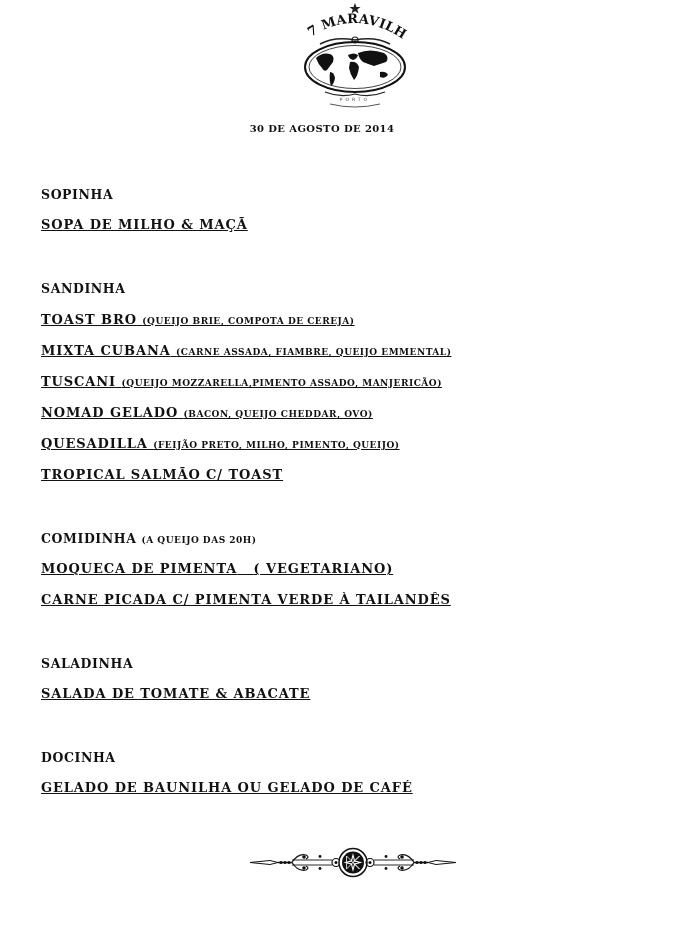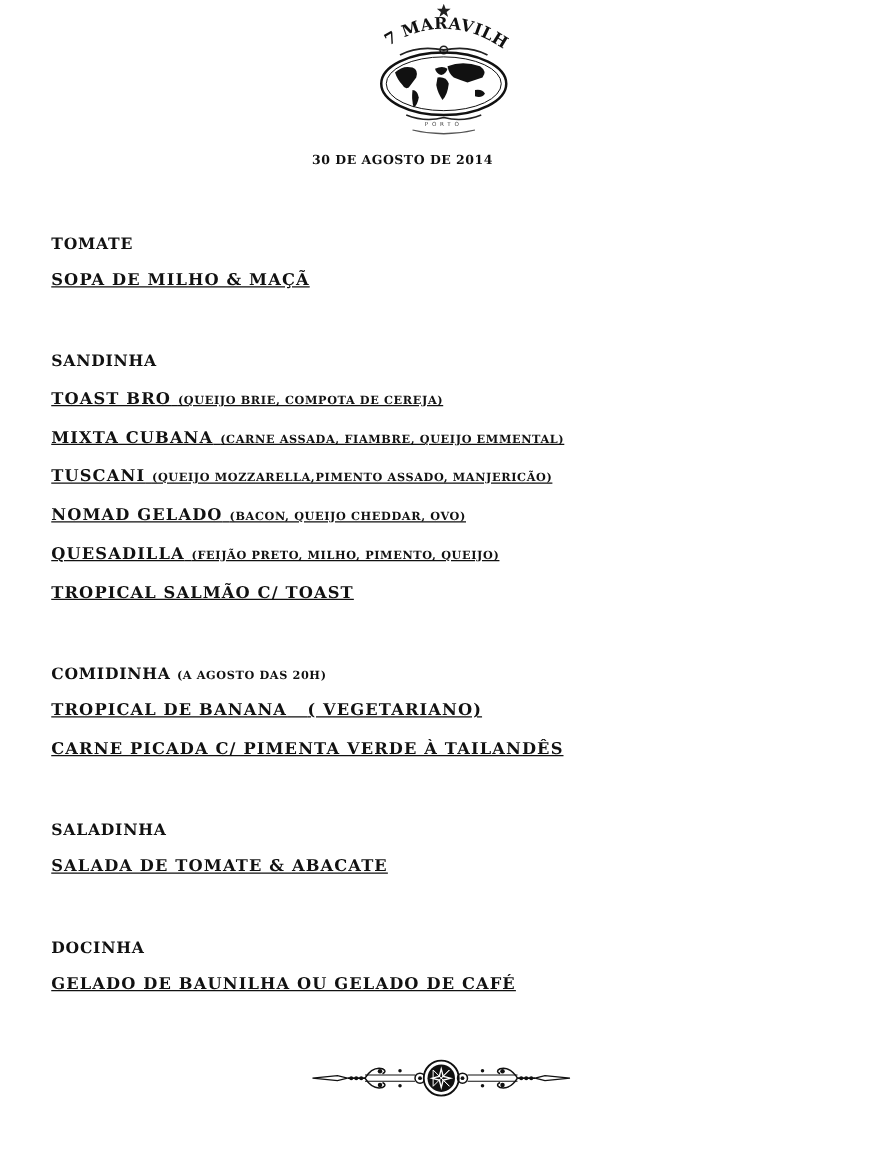--- a/index.html
+++ b/index.html
@@ -45,21 +45,21 @@
     <text x="55" y="101" text-anchor="middle" font-family="DejaVu Sans, sans-serif" font-size="4.5" fill="#444" letter-spacing="3">PORTO</text>
     <path d="M30,104 Q55,110 80,104" fill="none" stroke="#555" stroke-width="1"></path>
   </svg>
 </div>
 
 <div class="date">30 DE AGOSTO DE 2014</div>
 
 <div class="menu">
 
   <div class="line heading" style="top:187px">
-    <span>TOMATE</span>
+    <span>SOPINHA</span>
   </div>
   <div class="line item" style="top:217px">
     <span>SOPA DE MILHO &amp; MAÇÃ</span>
   </div>
 
   <div class="line heading" style="top:281px">
     <span>SANDINHA</span>
   </div>
   <div class="line item" style="top:312px">
     <span>TOAST BRO</span>
@@ -80,24 +80,24 @@
   <div class="line item" style="top:436px">
     <span>QUESADILLA</span>
     <span class="note">(FEIJÃO PRETO, MILHO, PIMENTO, QUEIJO)</span>
   </div>
   <div class="line item" style="top:467px">
     <span>TROPICAL SALMÃO C/ TOAST</span>
   </div>
 
   <div class="line heading" style="top:531px">
     <span>COMIDINHA</span>
-    <span class="note">(A AGOSTO DAS 20H)</span>
+    <span class="note">(A QUEIJO DAS 20H)</span>
   </div>
   <div class="line item" style="top:561px">
-    <span>TROPICAL DE BANANA</span>
+    <span>MOQUECA DE PIMENTA</span>
     &nbsp;&nbsp;<span>( VEGETARIANO)</span>
   </div>
   <div class="line item" style="top:592px">
     <span>CARNE PICADA C/ PIMENTA VERDE À TAILANDÊS</span>
   </div>
 
   <div class="line heading" style="top:656px">
     <span>SALADINHA</span>
   </div>
   <div class="line item" style="top:686px">

